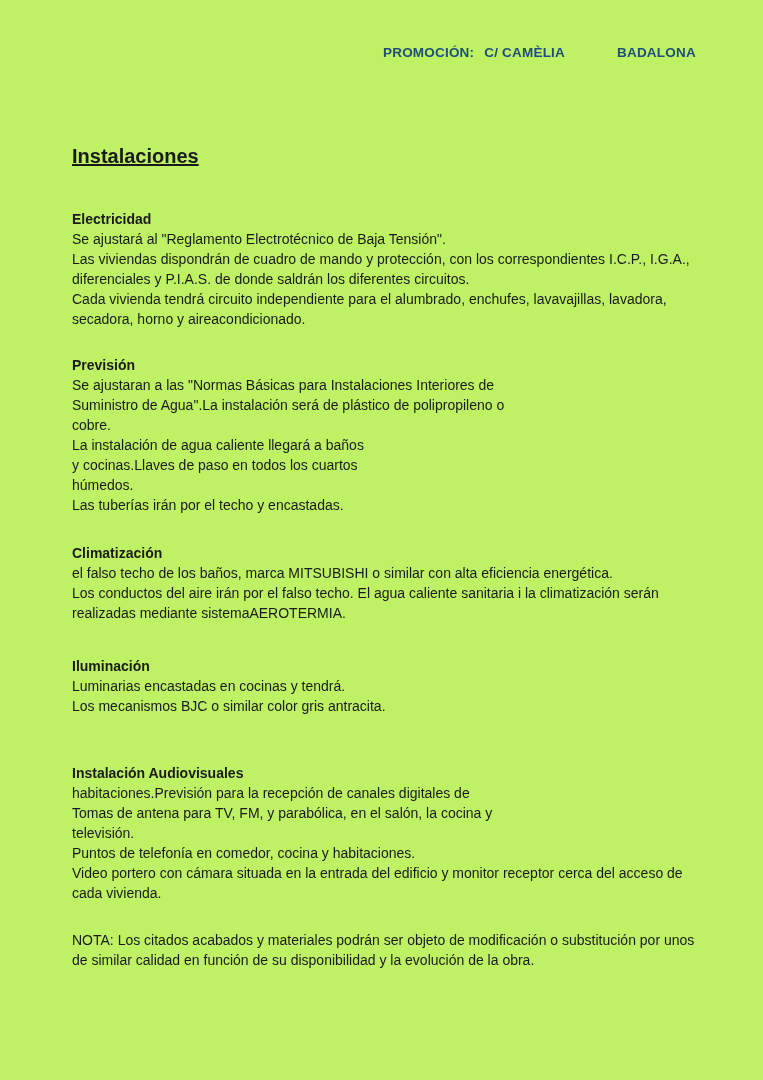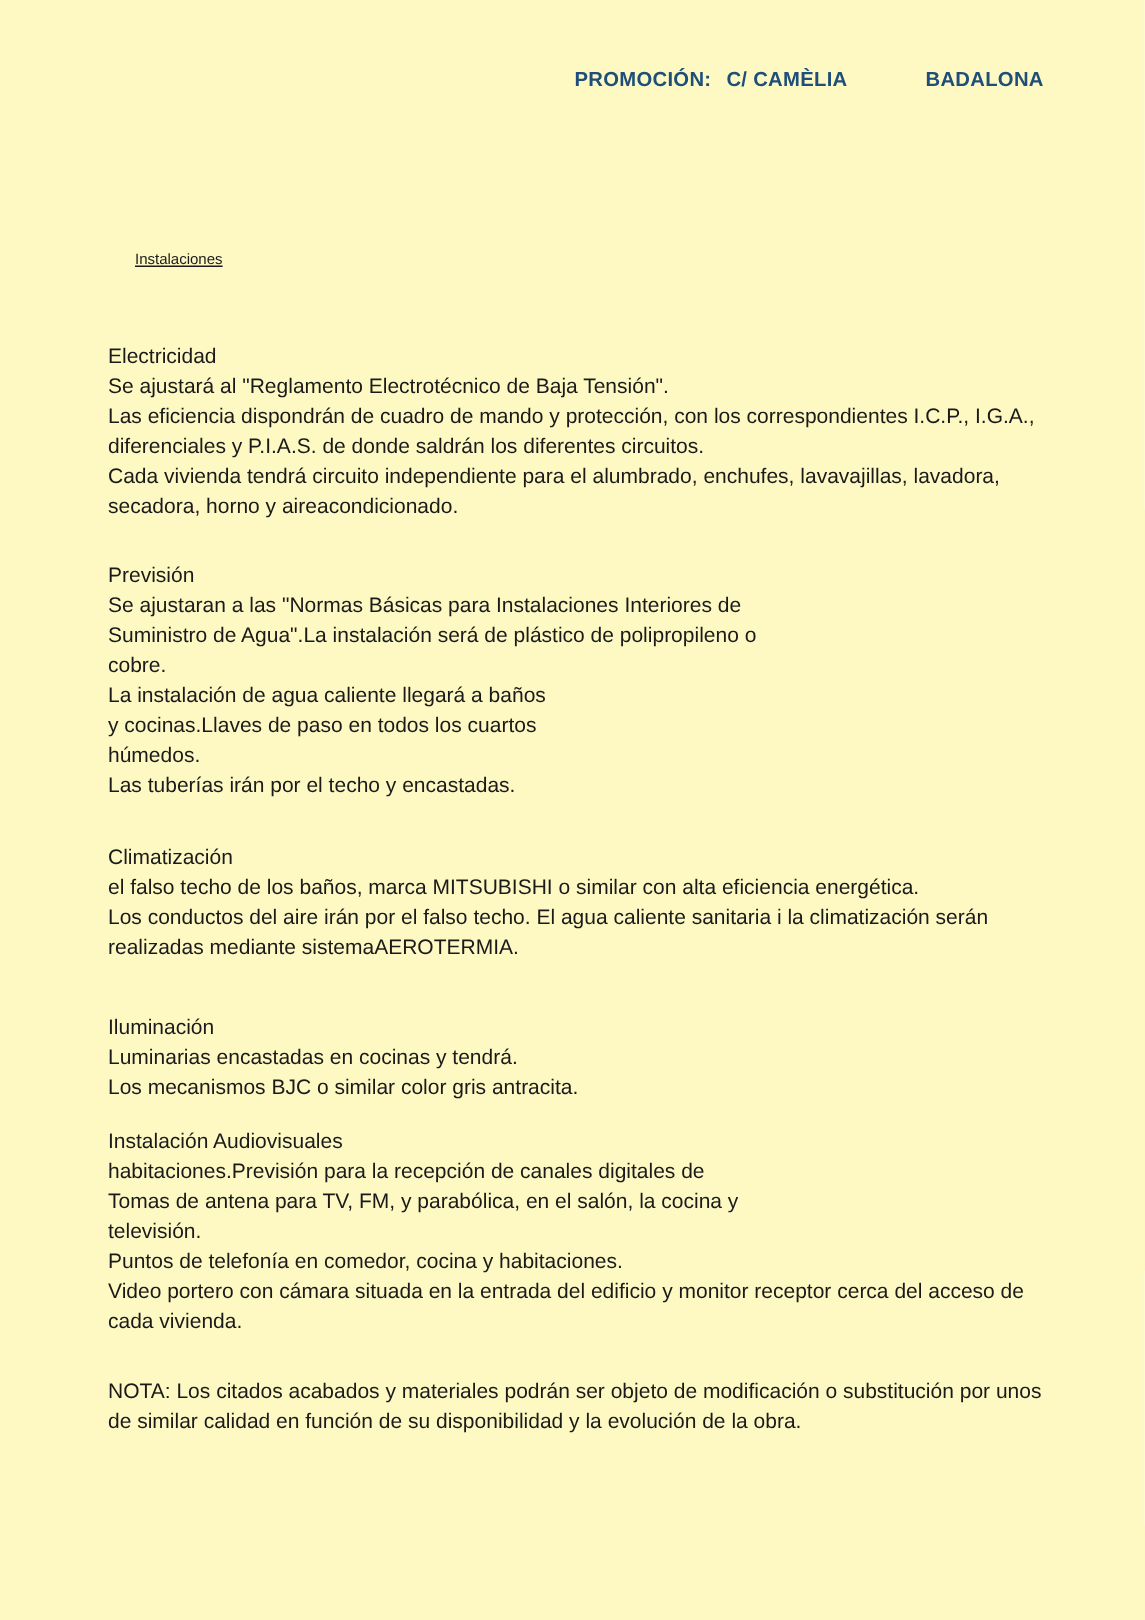--- a/index.html
+++ b/index.html
@@ -3,70 +3,70 @@
 <meta charset="utf-8">
 <style>
   html, body { margin: 0; padding: 0; }
   body {
     width: 763px; height: 1080px;
     background: #ffffff;
     font-family: "Liberation Sans", sans-serif;
     color: var(--body-text, #1a1a1a);
     overflow: hidden;
   }
-  .page { position: relative; width: 763px; height: 1080px; background: #fef9c3; }
+  .page { position: relative; width: 763px; height: 1080px; background: #bef264; }
 
   
   .page-header {
     position: absolute; top: 45px; left: 383px;
     font-size: 13.5px; font-weight: bold;
     color: var(--header-blue, #1f4e79);
     white-space: nowrap; letter-spacing: 0.2px;
   }
   .page-header .promo-value { margin-left: 10px; }
   .page-header .city { margin-left: 52px; }
 
   
   .doc {
     position: absolute; top: 146px; left: 72px; right: 71px;
     font-size: 14px; line-height: 20px;
   }
   .doc-title {
-    font-size: 10px; font-weight: normal;
+    font-size: 20px; font-weight: bold;
     text-decoration: underline;
-    margin: 18px; line-height: 20px;
+    margin: 0; line-height: 20px;
   }
   section.doc-section { display: block; }
   .sections > section:nth-child(1) { margin-top: 43px; }
   .sections > section:nth-child(2) { margin-top: 26px; }
   .sections > section:nth-child(3) { margin-top: 28px; }
   .sections > section:nth-child(4) { margin-top: 33px; }
-  .sections > section:nth-child(5) { margin-top: 16px; }
-  .section-heading { font-weight: normal; line-height: 20px; }
+  .sections > section:nth-child(5) { margin-top: 47px; }
+  .section-heading { font-weight: bold; line-height: 20px; }
   .line { line-height: 20px; white-space: nowrap; }
   .note { margin-top: 27px; }
 </style>
 </head>
 <body>
 
 <div class="page">
 
   <div class="page-header">
     <span class="promo-label">PROMOCIÓN:</span><span class="promo-value">C/ CAMÈLIA</span><span class="city">BADALONA</span>
   </div>
 
   <div class="doc">
     <h1 class="doc-title">Instalaciones</h1>
 
     <div class="sections">
   <section class="doc-section">
     <div class="section-heading">Electricidad</div>
     <div class="paragraph">
             <div class="line">Se ajustará al "Reglamento Electrotécnico de Baja Tensión".</div>
-            <div class="line">Las eficiencia dispondrán de cuadro de mando y protección, con los correspondientes I.C.P., I.G.A.,</div>
+            <div class="line">Las viviendas dispondrán de cuadro de mando y protección, con los correspondientes I.C.P., I.G.A.,</div>
             <div class="line">diferenciales y P.I.A.S. de donde saldrán los diferentes circuitos.</div>
             <div class="line">Cada vivienda tendrá circuito independiente para el alumbrado, enchufes, lavavajillas, lavadora,</div>
             <div class="line">secadora, horno y aireacondicionado.</div>
           </div>
   </section>
 
   <section class="doc-section">
     <div class="section-heading">Previsión</div>
     <div class="paragraph">
             <div class="line">Se ajustaran a las "Normas Básicas para Instalaciones Interiores de</div>

